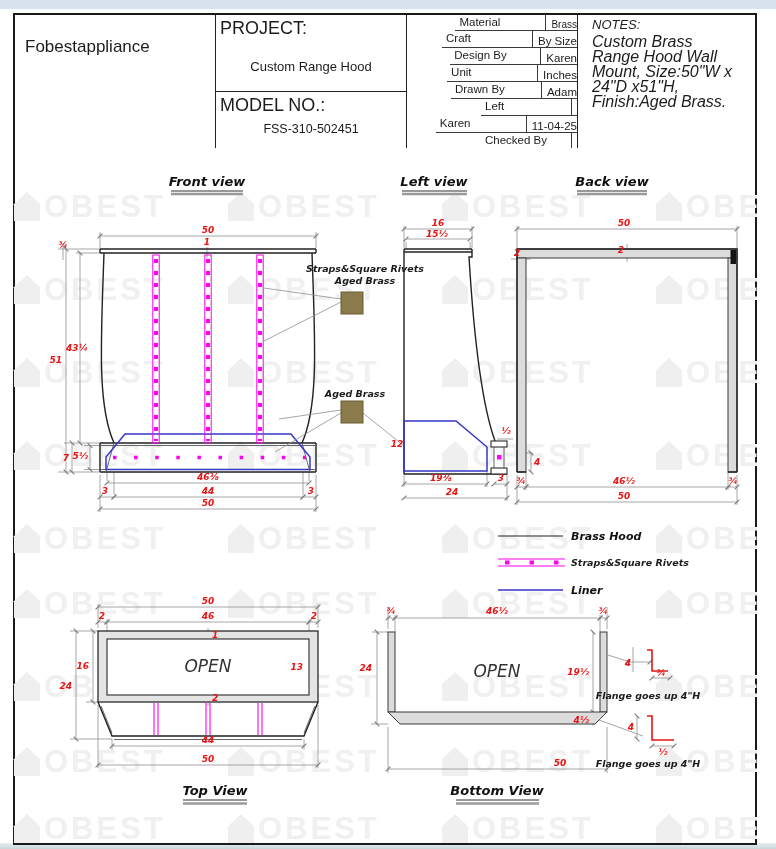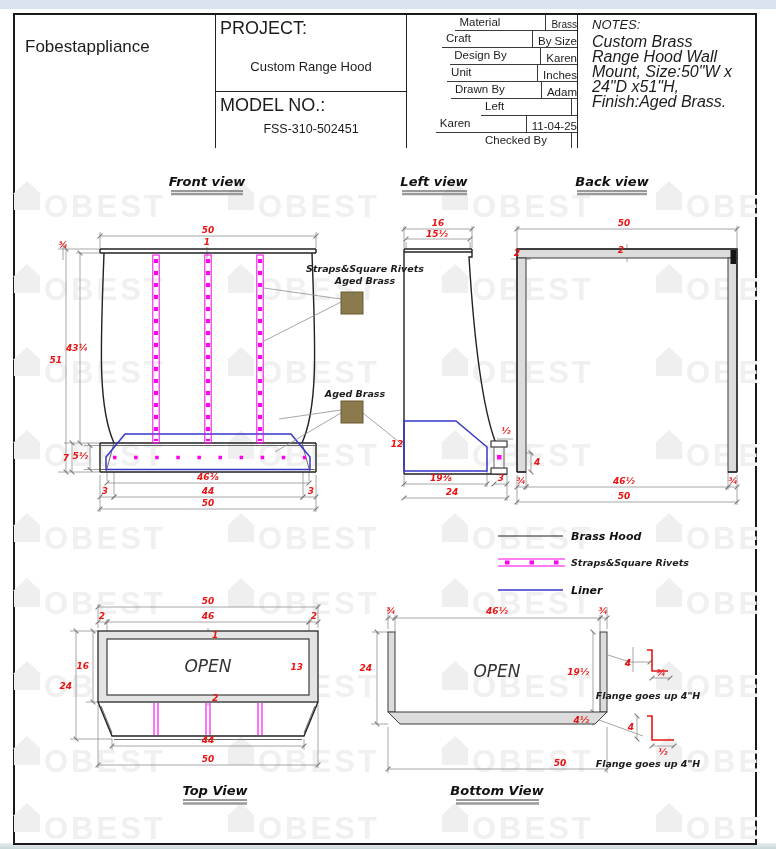--- a/index.html
+++ b/index.html
@@ -20,21 +20,21 @@
   .cell-label{position:absolute;left:4px;top:3px;font-size:18px;}
   .cell-main{position:absolute;left:0;right:0;text-align:center;font-size:13px;}
   .spec-row{flex:1;display:flex;border-bottom:1px solid #3a3a3a;font-size:11.5px;}
   .spec-row:last-child{border-bottom:none;}
   .spec-label{width:86px;padding:1px 0 0 4px;}
   .spec-value{flex:1;border-left:1px solid #3a3a3a;padding:4px 0 0 5px;}
   .notes-label{font-size:13px;}
   .notes-text{font-size:16px;line-height:15px;margin-top:2px;}
   
   #wm-layer{position:absolute;left:13px;top:148px;width:744px;height:697px;overflow:hidden;}
-  .wm{position:absolute;display:flex;pointer-events:none;}
+  .wm{position:absolute;display:flex;align-items:flex-end;pointer-events:none;}
   .wm-h{display:inline-block;width:26px;height:17px;background:#efefef;position:relative;margin-right:4px;}
   .wm-h:before{content:'';position:absolute;left:-1px;top:-12px;border-left:14px solid transparent;border-right:14px solid transparent;border-bottom:13px solid #efefef;}
   .wm-t{font-size:31px;font-weight:bold;color:#f0f0f0;letter-spacing:3px;line-height:28px;}
   
   svg#cad{position:absolute;left:0;top:0;}
   .o{stroke:#222;stroke-width:1.4;fill:none;}
   .o2{stroke:#222;stroke-width:1.1;fill:none;}
   .t{stroke:#555;stroke-width:0.9;fill:none;}
   .d{stroke:#8f8f8f;stroke-width:0.8;fill:none;}
   .dm{stroke:#8f8f8f;stroke-width:0.8;fill:none;marker-start:url(#tk);marker-end:url(#tk);}

